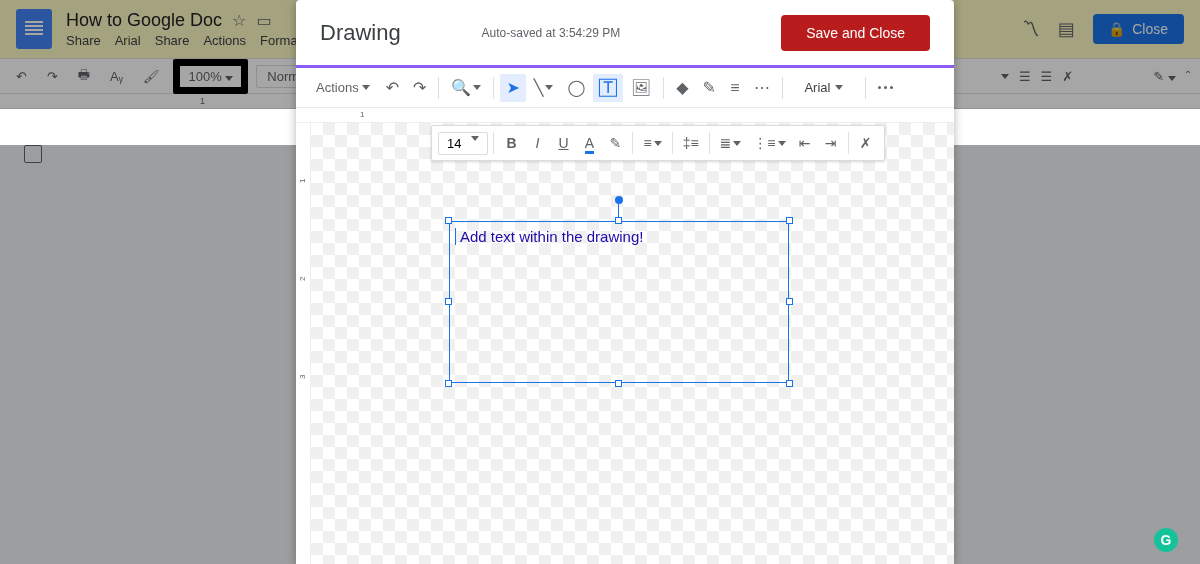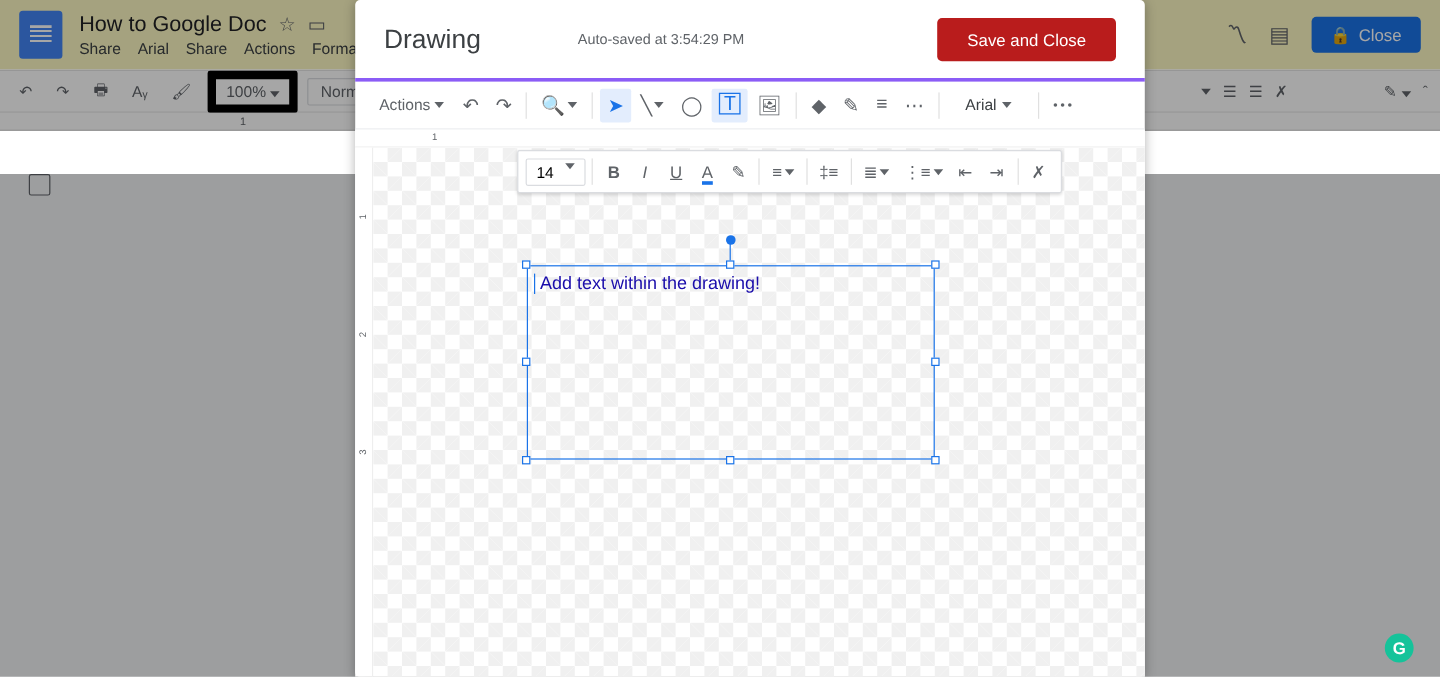--- a/index.html
+++ b/index.html
@@ -60,21 +60,21 @@
 
 
 .float-tb { position: absolute; top: 2px; left: 120px; height: 36px; background: #fff; border: 1px solid #dadce0; border-radius: 2px; box-shadow: 0 1px 3px rgba(0,0,0,0.15); display: flex; align-items: center; padding: 0 6px; gap: 2px; z-index: 5; }
 .ft-item { padding: 4px 5px; color: #5f6368; display: flex; align-items: center; justify-content: center; min-width: 24px; height: 28px; cursor: pointer; font-size: 14px; }
 .ft-size { border: 1px solid #dadce0; padding: 3px 8px; font-size: 13px; border-radius: 2px; display: flex; gap: 10px; }
 .ft-sep { width: 1px; height: 22px; background: #e0e0e0; margin: 0 3px; }
 .text-color-a { position: relative; font-size: 14px; font-weight: 500; }
 .text-color-a::after { content: ''; position: absolute; left: 0; right: 0; bottom: -3px; height: 3px; background: #1a73e8; }
 
 
-.textbox { position: absolute; top: 98px; left: 128px; width: 340px; height: 162px; border: 1.5px solid #1a73e8; background: transparent; }
+.textbox { position: absolute; top: 98px; left: 138px; width: 340px; height: 162px; border: 1.5px solid #1a73e8; background: transparent; }
 .textbox-content { padding: 6px 10px; font-size: 15px; color: #1a0dab; position: relative; }
 .textbox-content::before { content:''; position:absolute; left:5px; top:6px; width:1px; height:17px; background:#1a73e8; }
 .handle { position: absolute; width: 7px; height: 7px; background: #fff; border: 1.5px solid #1a73e8; }
 .handle.nw { top:-5px; left:-5px; } .handle.ne { top:-5px; right:-5px; }
 .handle.sw { bottom:-5px; left:-5px; } .handle.se { bottom:-5px; right:-5px; }
 .handle.n { top:-5px; left:calc(50% - 4px); } .handle.s { bottom:-5px; left:calc(50% - 4px); }
 .handle.w { top:calc(50% - 4px); left:-5px; } .handle.e { top:calc(50% - 4px); right:-5px; }
 .rotate-handle { position:absolute; top:-26px; left:calc(50% - 4px); width:8px; height:8px; background:#1a73e8; border-radius:50%; }
 .rotate-line { position:absolute; top:-20px; left:calc(50% - 1px); width:1px; height:16px; background:#1a73e8; }
 

